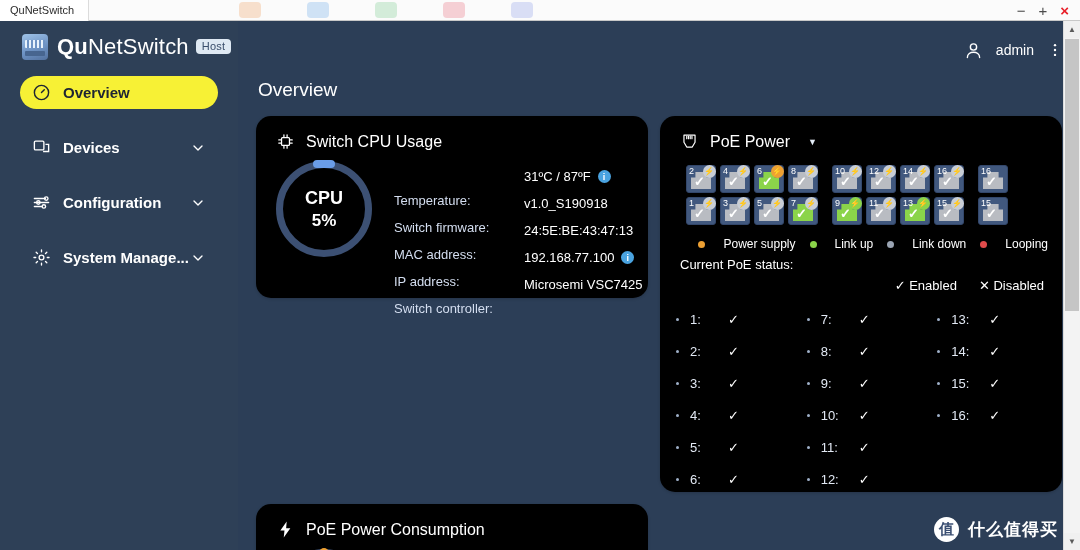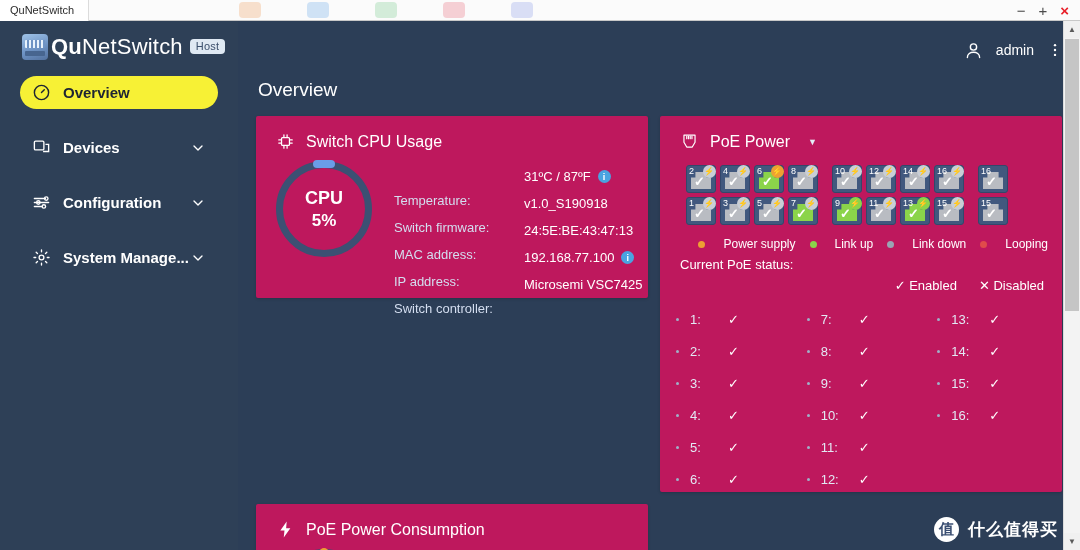--- a/index.html
+++ b/index.html
@@ -26,21 +26,21 @@
   #wincontrols span { font-size: 15px; color: #4a4a4a; line-height: 1; }
   #wincontrols .close { color: #e8202a; font-weight: bold; font-size: 15px; }
 
   
   #app { position: absolute; top: 21px; left: 0; width: 1080px; height: 529px; background: #2c3e57; }
 
   #sidebar {
     position: absolute; top: 0; left: 0; width: 238px; height: 529px;
     background: #2e4057;
   }
-  #brand { display: flex; align-items: center; gap: 3px; padding: 13px 0 0 22px; }
+  #brand { display: flex; align-items: center; gap: 9px; padding: 13px 0 0 22px; }
   #brand-title { font-size: 22px; color: #fff; letter-spacing: .2px; }
   #brand-title b { font-weight: 700; }
   #brand-title span.light { font-weight: 400; }
   #host-badge {
     margin-left: 7px; background: #dfe9f3; color: #3a4e6b; font-size: 11px;
     border-radius: 4px; padding: 1px 6px 2px; vertical-align: 4px;
     display: inline-block; font-weight: 400;
   }
   .switch-ico {
     width: 26px; height: 26px; border-radius: 4px;
@@ -74,21 +74,21 @@
   #main { position: absolute; top: 0; left: 238px; width: 842px; height: 476px; }
   #topbar { height: 58px; display: flex; align-items: center; justify-content: flex-end; padding-right: 16px; gap: 12px; }
   #user-name { color: #fff; font-size: 14px; }
   #page-title { color: #fff; font-size: 19px; padding: 0 0 14px 20px; }
 
   #content {
     position: absolute; top: 95px; left: 18px; width: 806px; height: 434px;
     display: flex; flex-wrap: wrap; gap: 12px; align-content: flex-start;
   }
   .card {
-    background: #be185d; border-radius: 2px; color: #fff;
+    background: #000000; border-radius: 15px; color: #fff;
     box-shadow: 0 1px 3px rgba(0,0,0,.18);
   }
   .card-head { display: flex; align-items: center; gap: 11px; padding: 16px 0 0 20px; }
   .card-title { font-size: 16px; color: #fff; }
   .caret { color: #e4ecf6; font-size: 9px; margin-left: 7px; }
 
   #card-cpu { width: 392px; height: 182px; }
   #card-poe-power { width: 392px; height: 182px; }
   #card-poe-status { width: 402px; height: 376px; }
 

